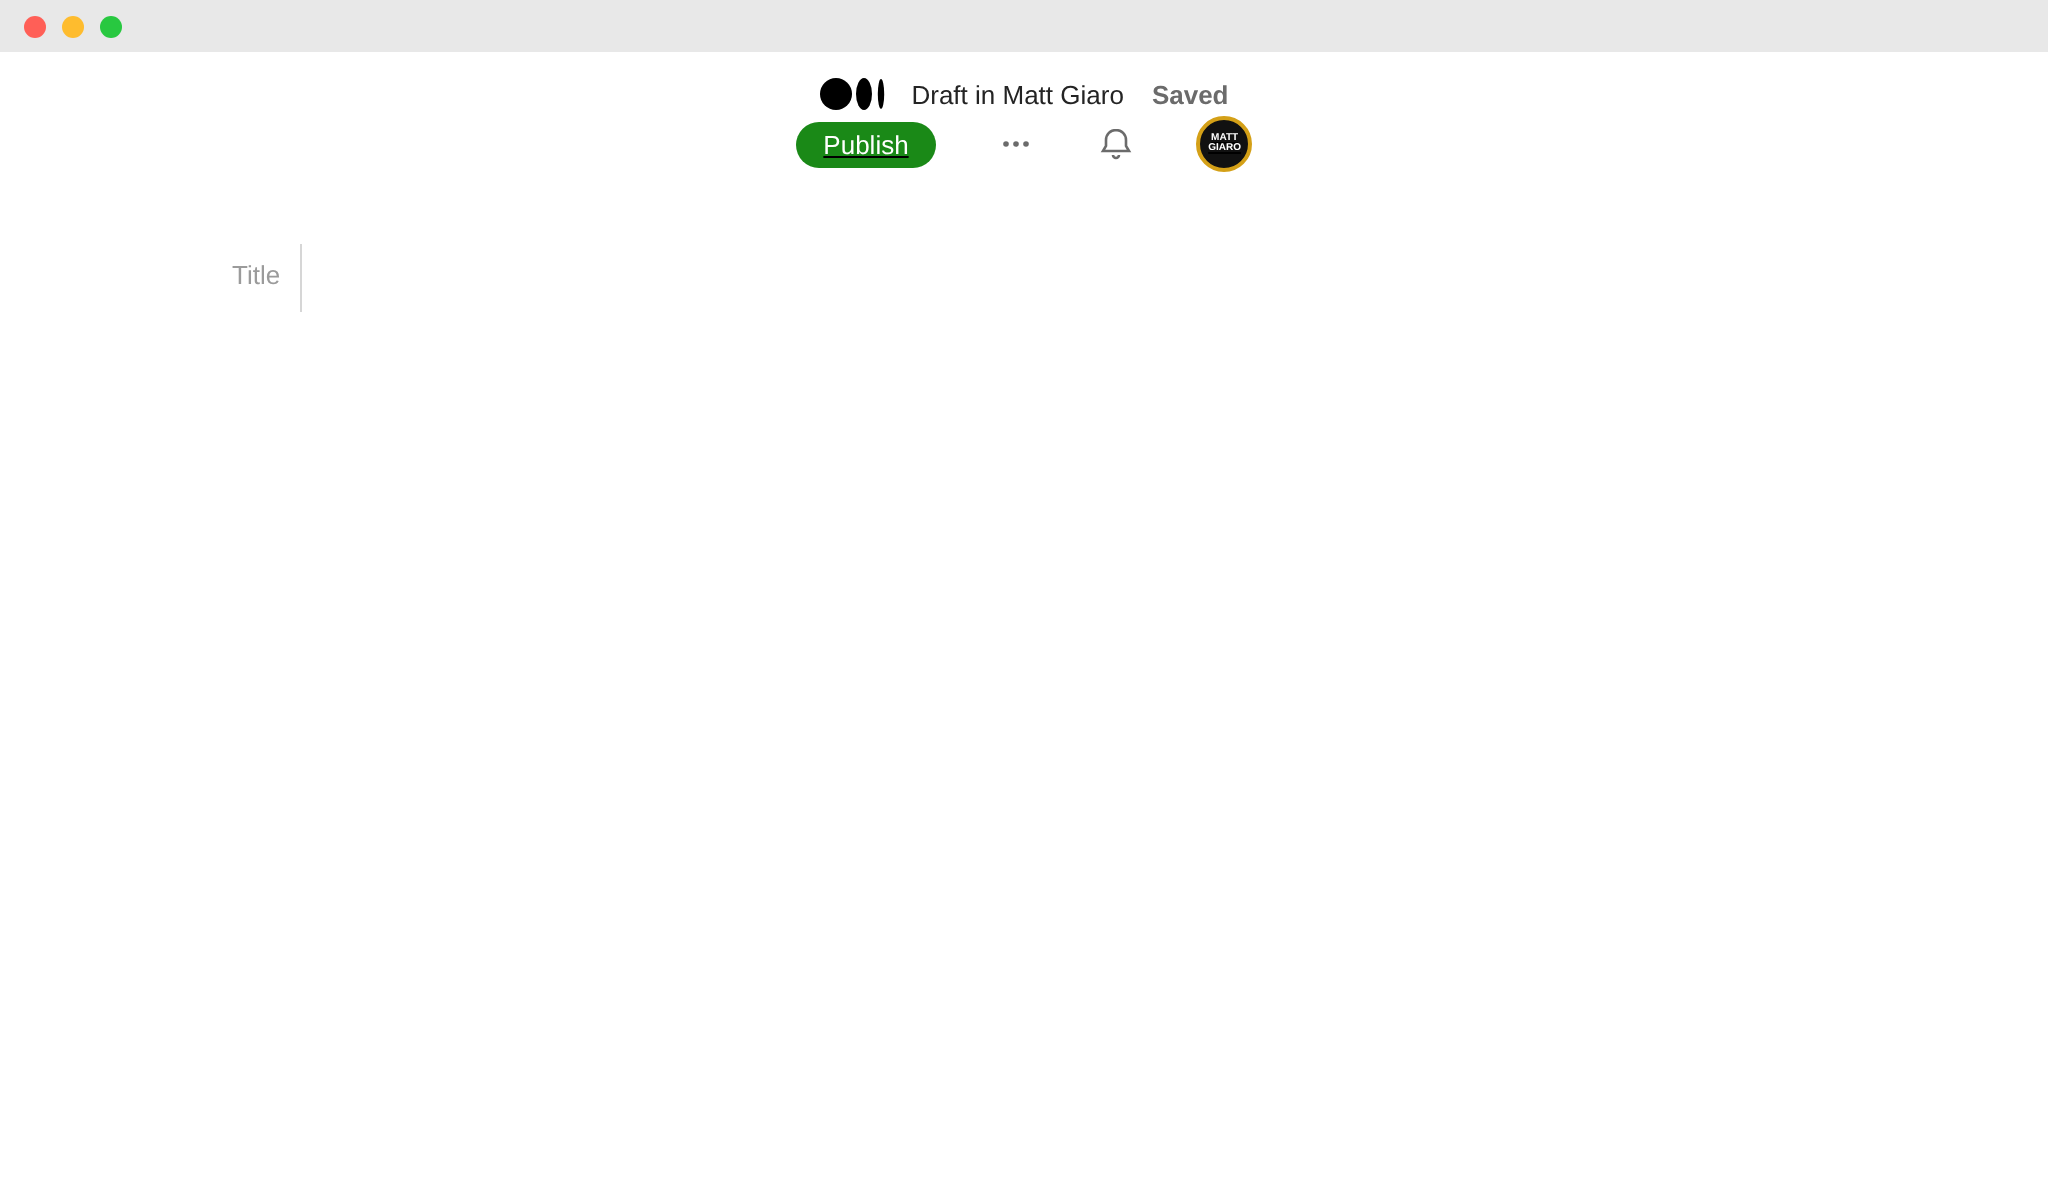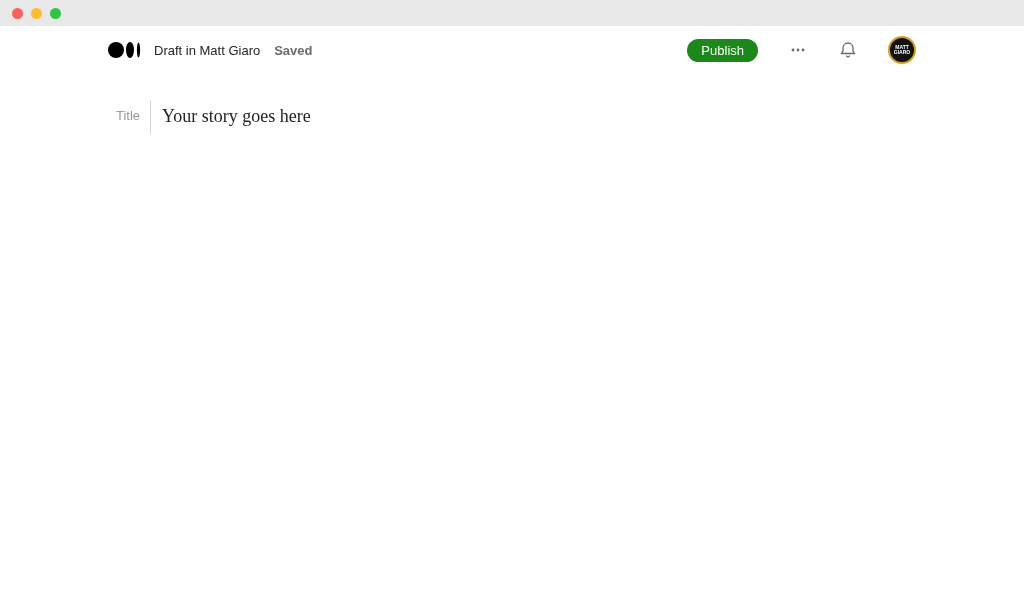--- a/index.html
+++ b/index.html
@@ -30,20 +30,21 @@
     .traffic-red { background: #ff5f57; }
     .traffic-yellow { background: #febc2e; }
     .traffic-green { background: #28c840; }
 
     .header {
       display: flex;
       align-items: center;
       justify-content: space-between;
       padding: 10px 24px 10px 24px;
       margin: 0 84px;
+      flex-direction: column;
     }
     .header-left {
       display: flex;
       align-items: center;
       gap: 10px;
     }
     .medium-logo {
       display: flex;
       align-items: center;
       gap: 1px;
@@ -58,20 +59,21 @@
     .saved-text {
       font-size: 13px;
       color: #6b6b6b;
       margin-left: 4px;
       font-weight: bold;
     }
     .header-right {
       display: flex;
       align-items: center;
       gap: 30px;
+      text-decoration: underline;
     }
     .publish-btn {
       background: #1a8917;
       color: #fff;
       border: none;
       border-radius: 14px;
       padding: 4px 14px;
       font-size: 13px;
       cursor: pointer;
     }
@@ -199,14 +201,13 @@
 GIARO</span>
     </div>
   </div>
 </div>
 
 <div class="editor">
   <div class="title-row">
     <span class="title-label">Title</span>
     <span class="title-divider"></span>
   </div>
-  <input class="body-input" type="text" id="bodyInput" placeholder="Tell your story..." value="Your story goes here" style="">
 </div>
 
 </body></html>

